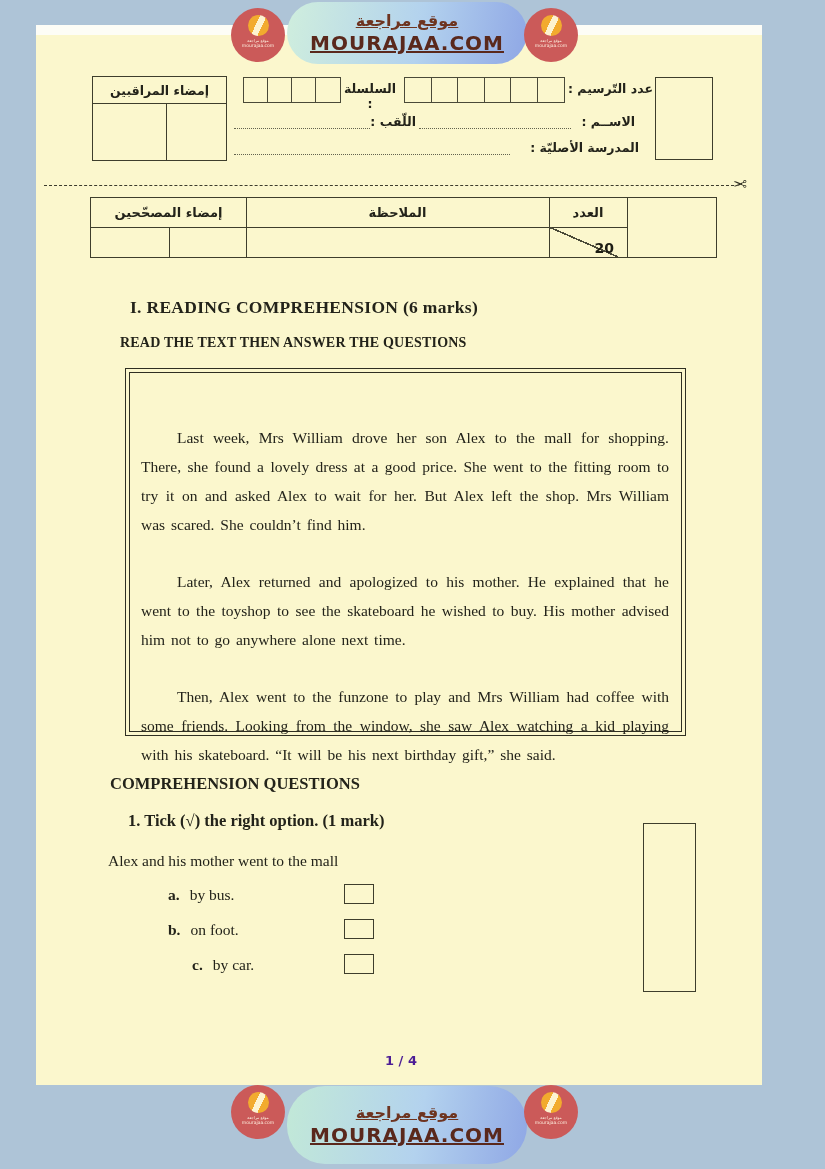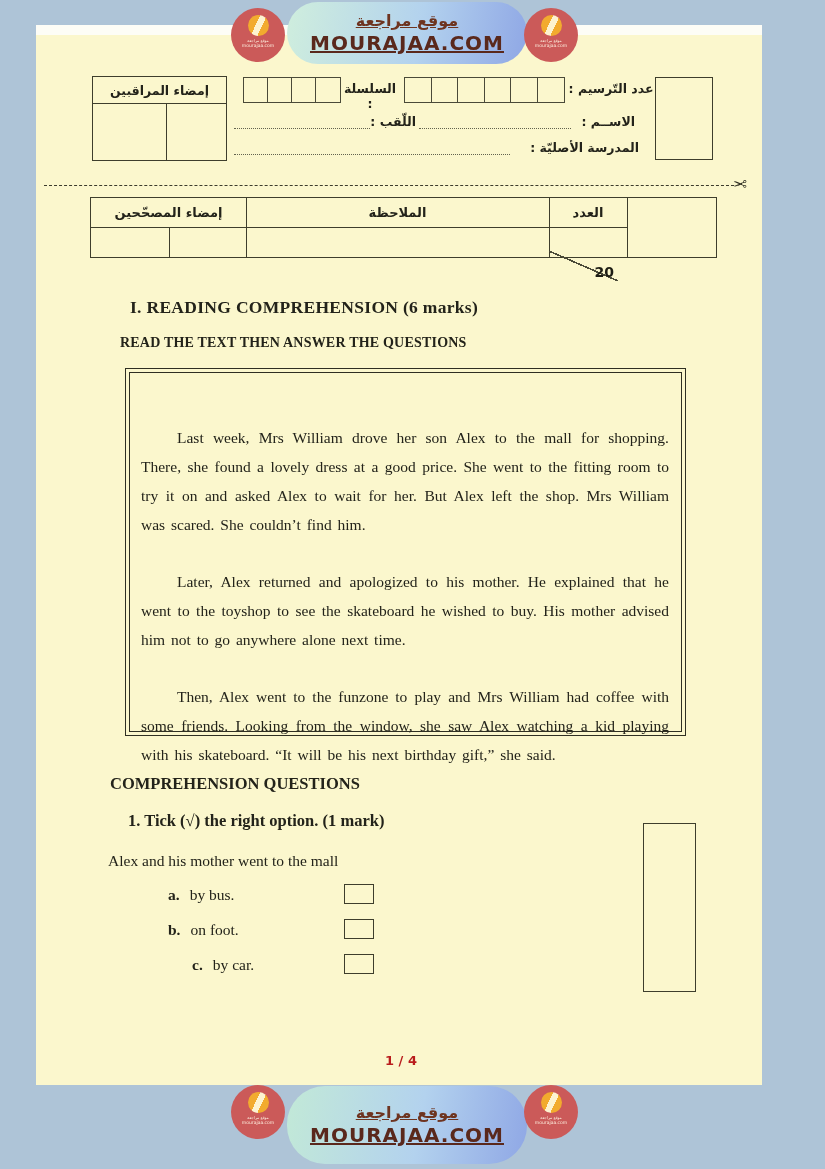--- a/index.html
+++ b/index.html
@@ -83,21 +83,21 @@
   .box-row { position:absolute; display:flex; border:1px solid #4a4a38; }
   .box-row .bcell { border-right:1px solid #4a4a38; height:100%; }
   .box-row .bcell:last-child { border-right:none; }
   .series-boxes { left:207px; top:52px; width:98px; height:26px; }
   .series-boxes .bcell { width:25%; }
   .reg-boxes { left:368px; top:52px; width:161px; height:26px; }
   .reg-boxes .bcell { width:16.6667%; }
 
   .hf-label { position:absolute; font-size:12.5px; }
   .lab-series { left:305px; top:56px; width:58px; text-align:center; }
-  .lab-reg    { left:532px; top:56px; width:86px; text-align:center; }
+  .lab-reg    { left:532px; top:56px; width:86px; text-align:left; }
   .lab-last   { left:334px; top:89px; width:46px; }
   .lab-first  { left:541px; top:89px; width:58px; }
   .lab-school { left:477px; top:115px; width:126px; }
 
   .dotline { position:absolute; border-bottom:1.5px dotted #63634e; height:1px; }
   .dot-last   { left:198px; top:103px; width:136px; }
   .dot-first  { left:383px; top:103px; width:152px; }
   .dot-school { left:198px; top:129px; width:276px; }
 
   .reg-corner-box {
@@ -122,21 +122,20 @@
   .gt-v1 { left:155px; } .gt-v2 { left:458px; } .gt-v3 { left:536px; }
   .gt-hline { position:absolute; left:0; width:536px; top:29px; border-top:1.5px solid #3e3e2c; }
   .gt-subv { position:absolute; left:78px; top:29px; bottom:0; border-left:1.5px solid #3e3e2c; }
   .gt-head { position:absolute; top:0; height:29px; display:flex; align-items:center; justify-content:center; font-size:13px; }
   .gt-head-sig    { left:0; width:155px; }
   .gt-head-remark { left:155px; width:303px; }
   .gt-head-mark   { left:458px; width:78px; }
   .gt-mark-cell {
     position:absolute; left:458px; top:29px; width:69px; height:30px;
     background:linear-gradient(to top right, transparent calc(50% - 0.8px), #4a4a38 calc(50% - 0.8px), #4a4a38 calc(50% + 0.8px), transparent calc(50% + 0.8px));
-    margin-top:24px;
   }
   .gt-mark-value {
     position:absolute; right:4px; bottom:1px;
     font-family:"DejaVu Sans",sans-serif; font-weight:bold; font-size:14px; color:#1d1d14;
   }
 
   
   .section-title {
     position:absolute; left:94px; top:272px;
     font-size:17.5px; font-weight:bold; letter-spacing:0.3px;
@@ -171,21 +170,21 @@
   .tickbox { position:absolute; left:308px; width:30px; height:20px; border:1.3px solid #3e3e2c; background:transparent; }
   .tb-a { top:859px; } .tb-b { top:894px; } .tb-c { top:929px; }
   .answer-rect {
     position:absolute; left:607px; top:798px; width:53px; height:169px;
     border:1.5px solid #3e3e2c;
   }
 
   
   .page-number {
     position:absolute; left:330px; top:1028px; width:70px; text-align:center;
-    font-family:"DejaVu Sans",sans-serif; font-weight:bold; font-size:13px; color:#b91c1c;
+    font-family:"DejaVu Sans",sans-serif; font-weight:bold; font-size:13px; color:#4c1d95;
   }
 </style>
 </head>
 <body>
 
 <div class="paper">
   <div class="paper-top-strip"></div>
 
   <div class="supervisors-box">
     <div class="supervisors-title arabic">إمضاء المراقبين</div>

